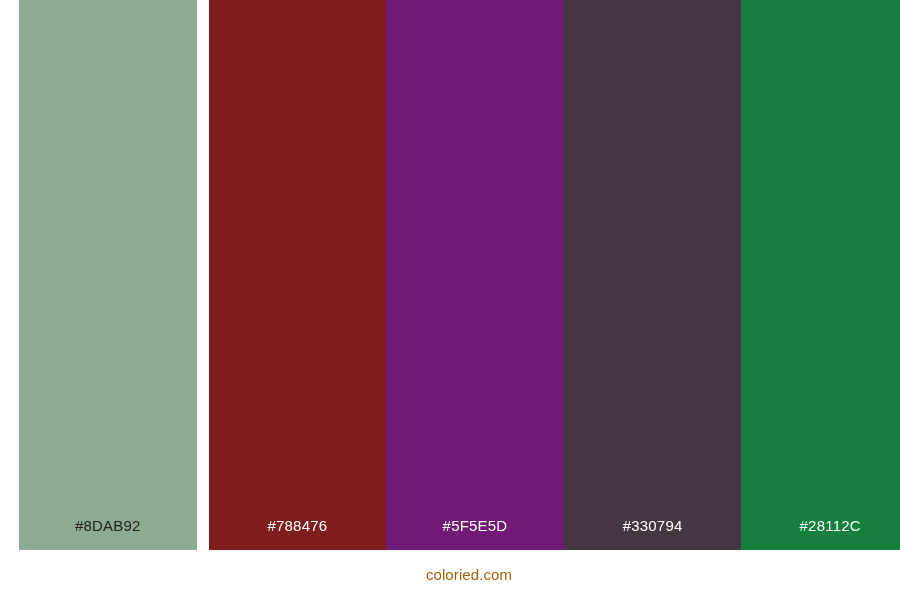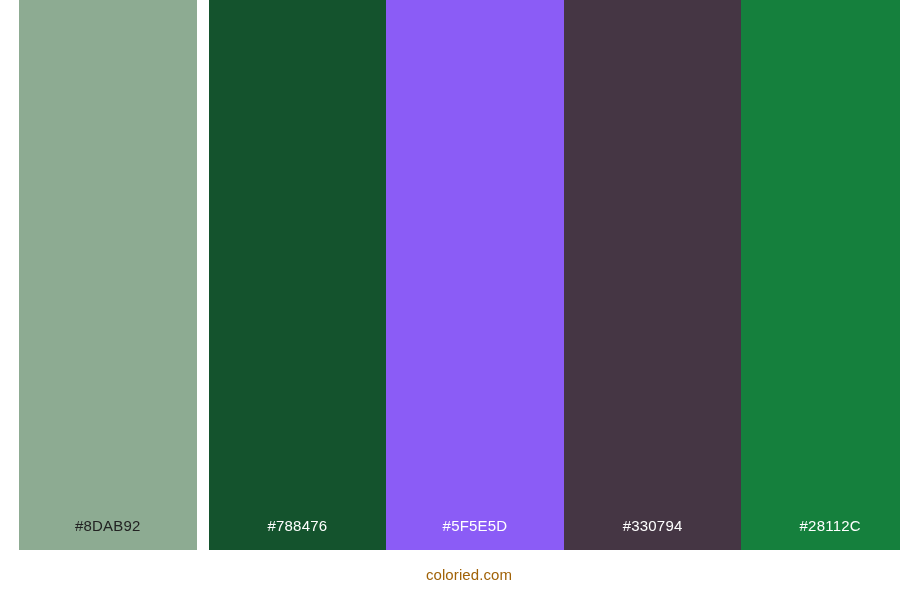--- a/index.html
+++ b/index.html
@@ -67,25 +67,25 @@
 <body>
 
 <div id="palette-page">
 
   <div id="swatch-strip">
 
     <div class="swatch" style="background: rgb(141, 171, 146);">
       <span class="swatch-label" style="color: rgb(34, 34, 34);">#8DAB92</span>
     </div>
 
-    <div class="swatch" style="background: #14532d; margin-left: 12px;">
+    <div class="swatch" style="background: #7f1d1d; margin-left: 12px;">
       <span class="swatch-label" style="color: rgb(255, 255, 255);">#788476</span>
     </div>
 
-    <div class="swatch" style="background: #8b5cf6;">
+    <div class="swatch" style="background: #701a75;">
       <span class="swatch-label" style="color: rgb(255, 255, 255);">#5F5E5D</span>
     </div>
 
     <div class="swatch" style="background: rgb(69, 54, 68);">
       <span class="swatch-label" style="color: rgb(255, 255, 255);">#330794</span>
     </div>
 
     <div class="swatch" style="background: #15803d;">
       <span class="swatch-label" style="color: rgb(255, 255, 255);">#28112C</span>
     </div>

